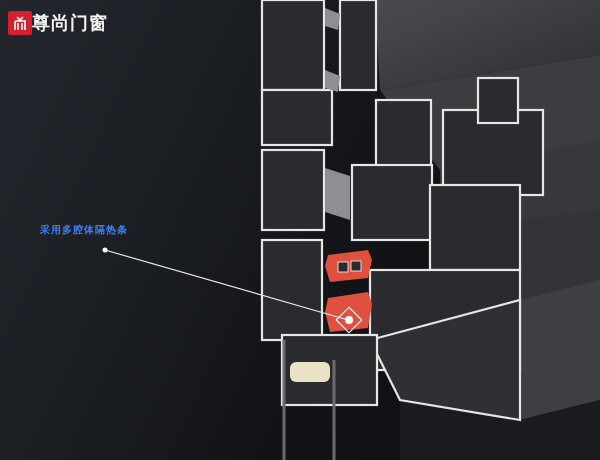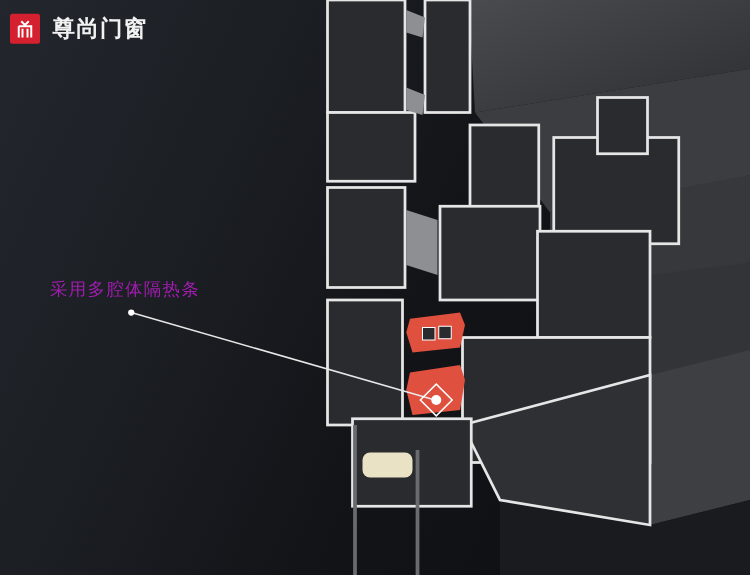--- a/index.html
+++ b/index.html
@@ -1,29 +1,29 @@
 <!DOCTYPE html>
 <html><head>
 <meta charset="utf-8">
 <style>
   html, body { margin: 0; padding: 0; }
   body {
     width: 600px; height: 460px; overflow: hidden; position: relative;
     background: linear-gradient(115deg, #23272d 0%, #1b1e23 30%, #121418 55%, #0c0d10 100%);
     font-family: "DejaVu Sans", sans-serif;
   }
-  .logo { position: absolute; left: 8px; top: 11px; display: flex; align-items: center; gap: 10px; }
+  .logo { position: absolute; left: 8px; top: 11px; display: flex; align-items: center; gap: 0; }
   .logo-mark {
     width: 24px; height: 24px; background: #d4202f; border-radius: 2px;
     display: flex; align-items: center; justify-content: center;
   }
   .logo-text { color: #f2f2f2; font-size: 18px; font-weight: bold; letter-spacing: 1px; }
   .callout-label {
-    position: absolute; left: 40px; top: 223px; color: #a21caf;
-    font-size: 14px; font-weight: normal; letter-spacing: 1px;
+    position: absolute; left: 40px; top: 223px; color: #3b82f6;
+    font-size: 10px; font-weight: bold; letter-spacing: 1px;
   }
   .scene { position: absolute; left: 0; top: 0; }
 </style>
 </head>
 <body>
 
 <div class="logo">
   <span class="logo-mark">
     <svg width="16" height="16" viewBox="0 0 16 16">
       <path d="M3 6 L13 6 L13 15 M3 6 L3 15 M6 8 L6 15 M10 8 L10 15 M5 2 L8 5 L11 2" stroke="#fff" stroke-width="1.6" fill="none"></path>

